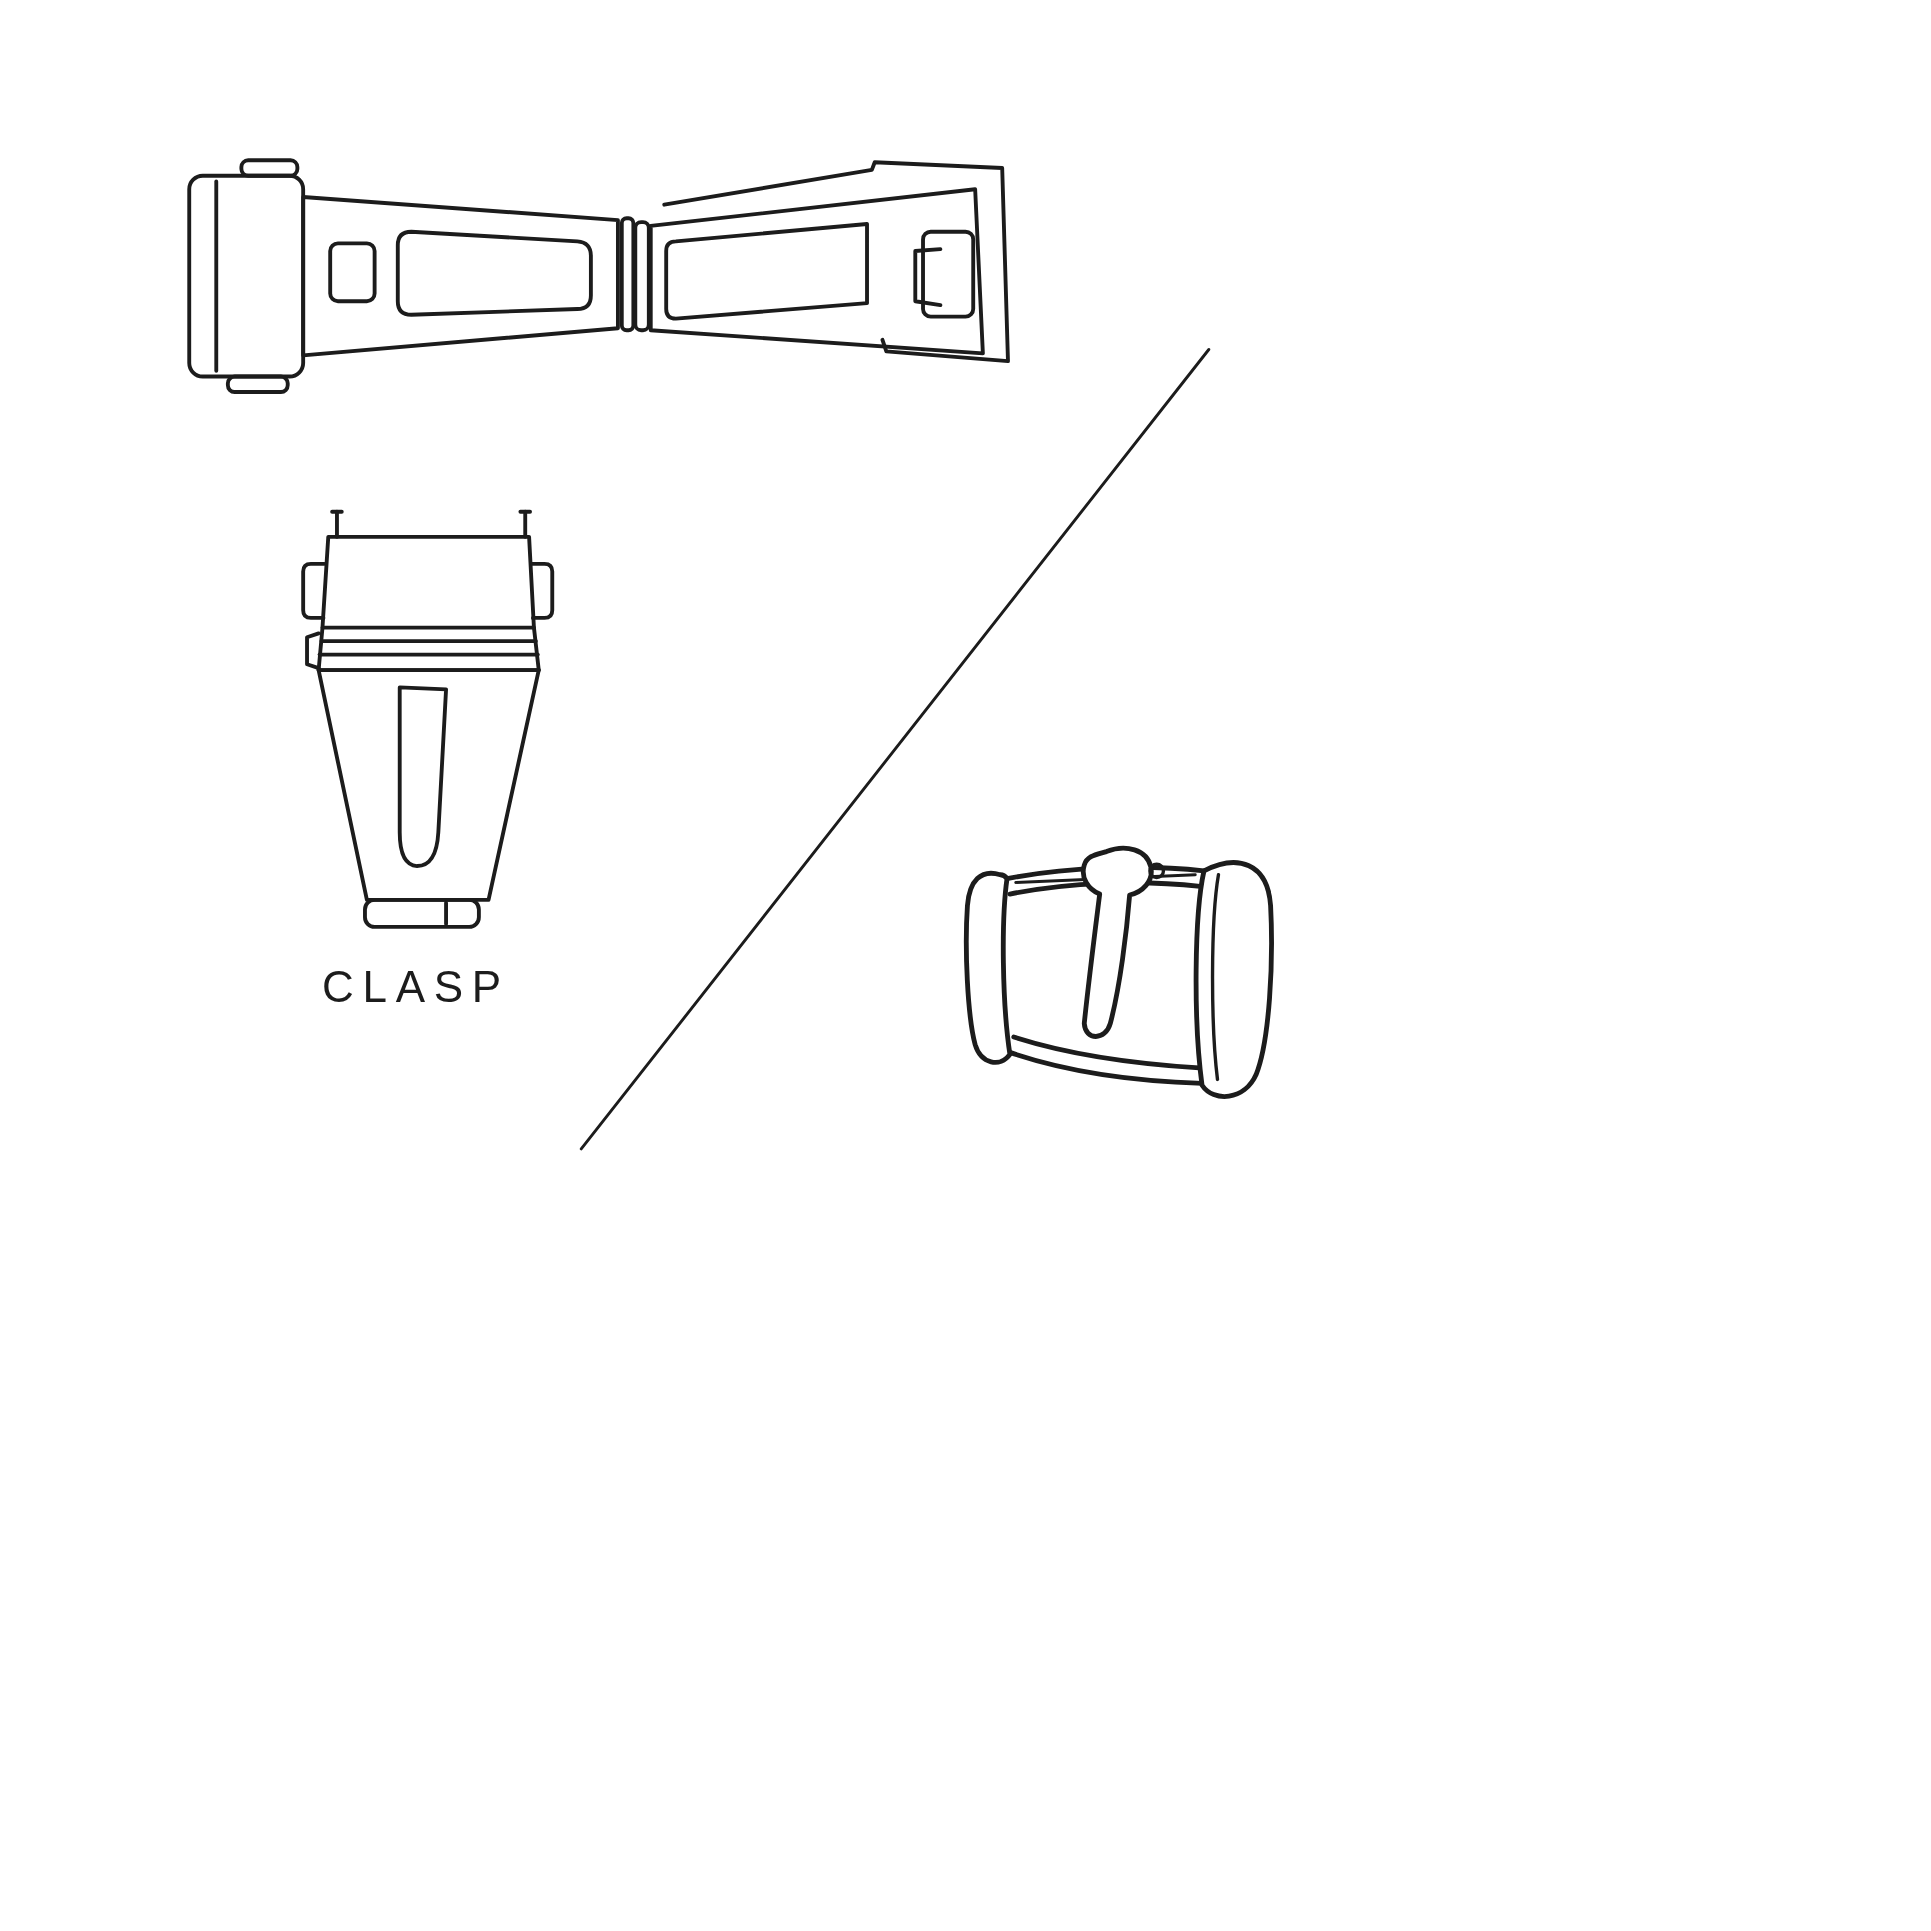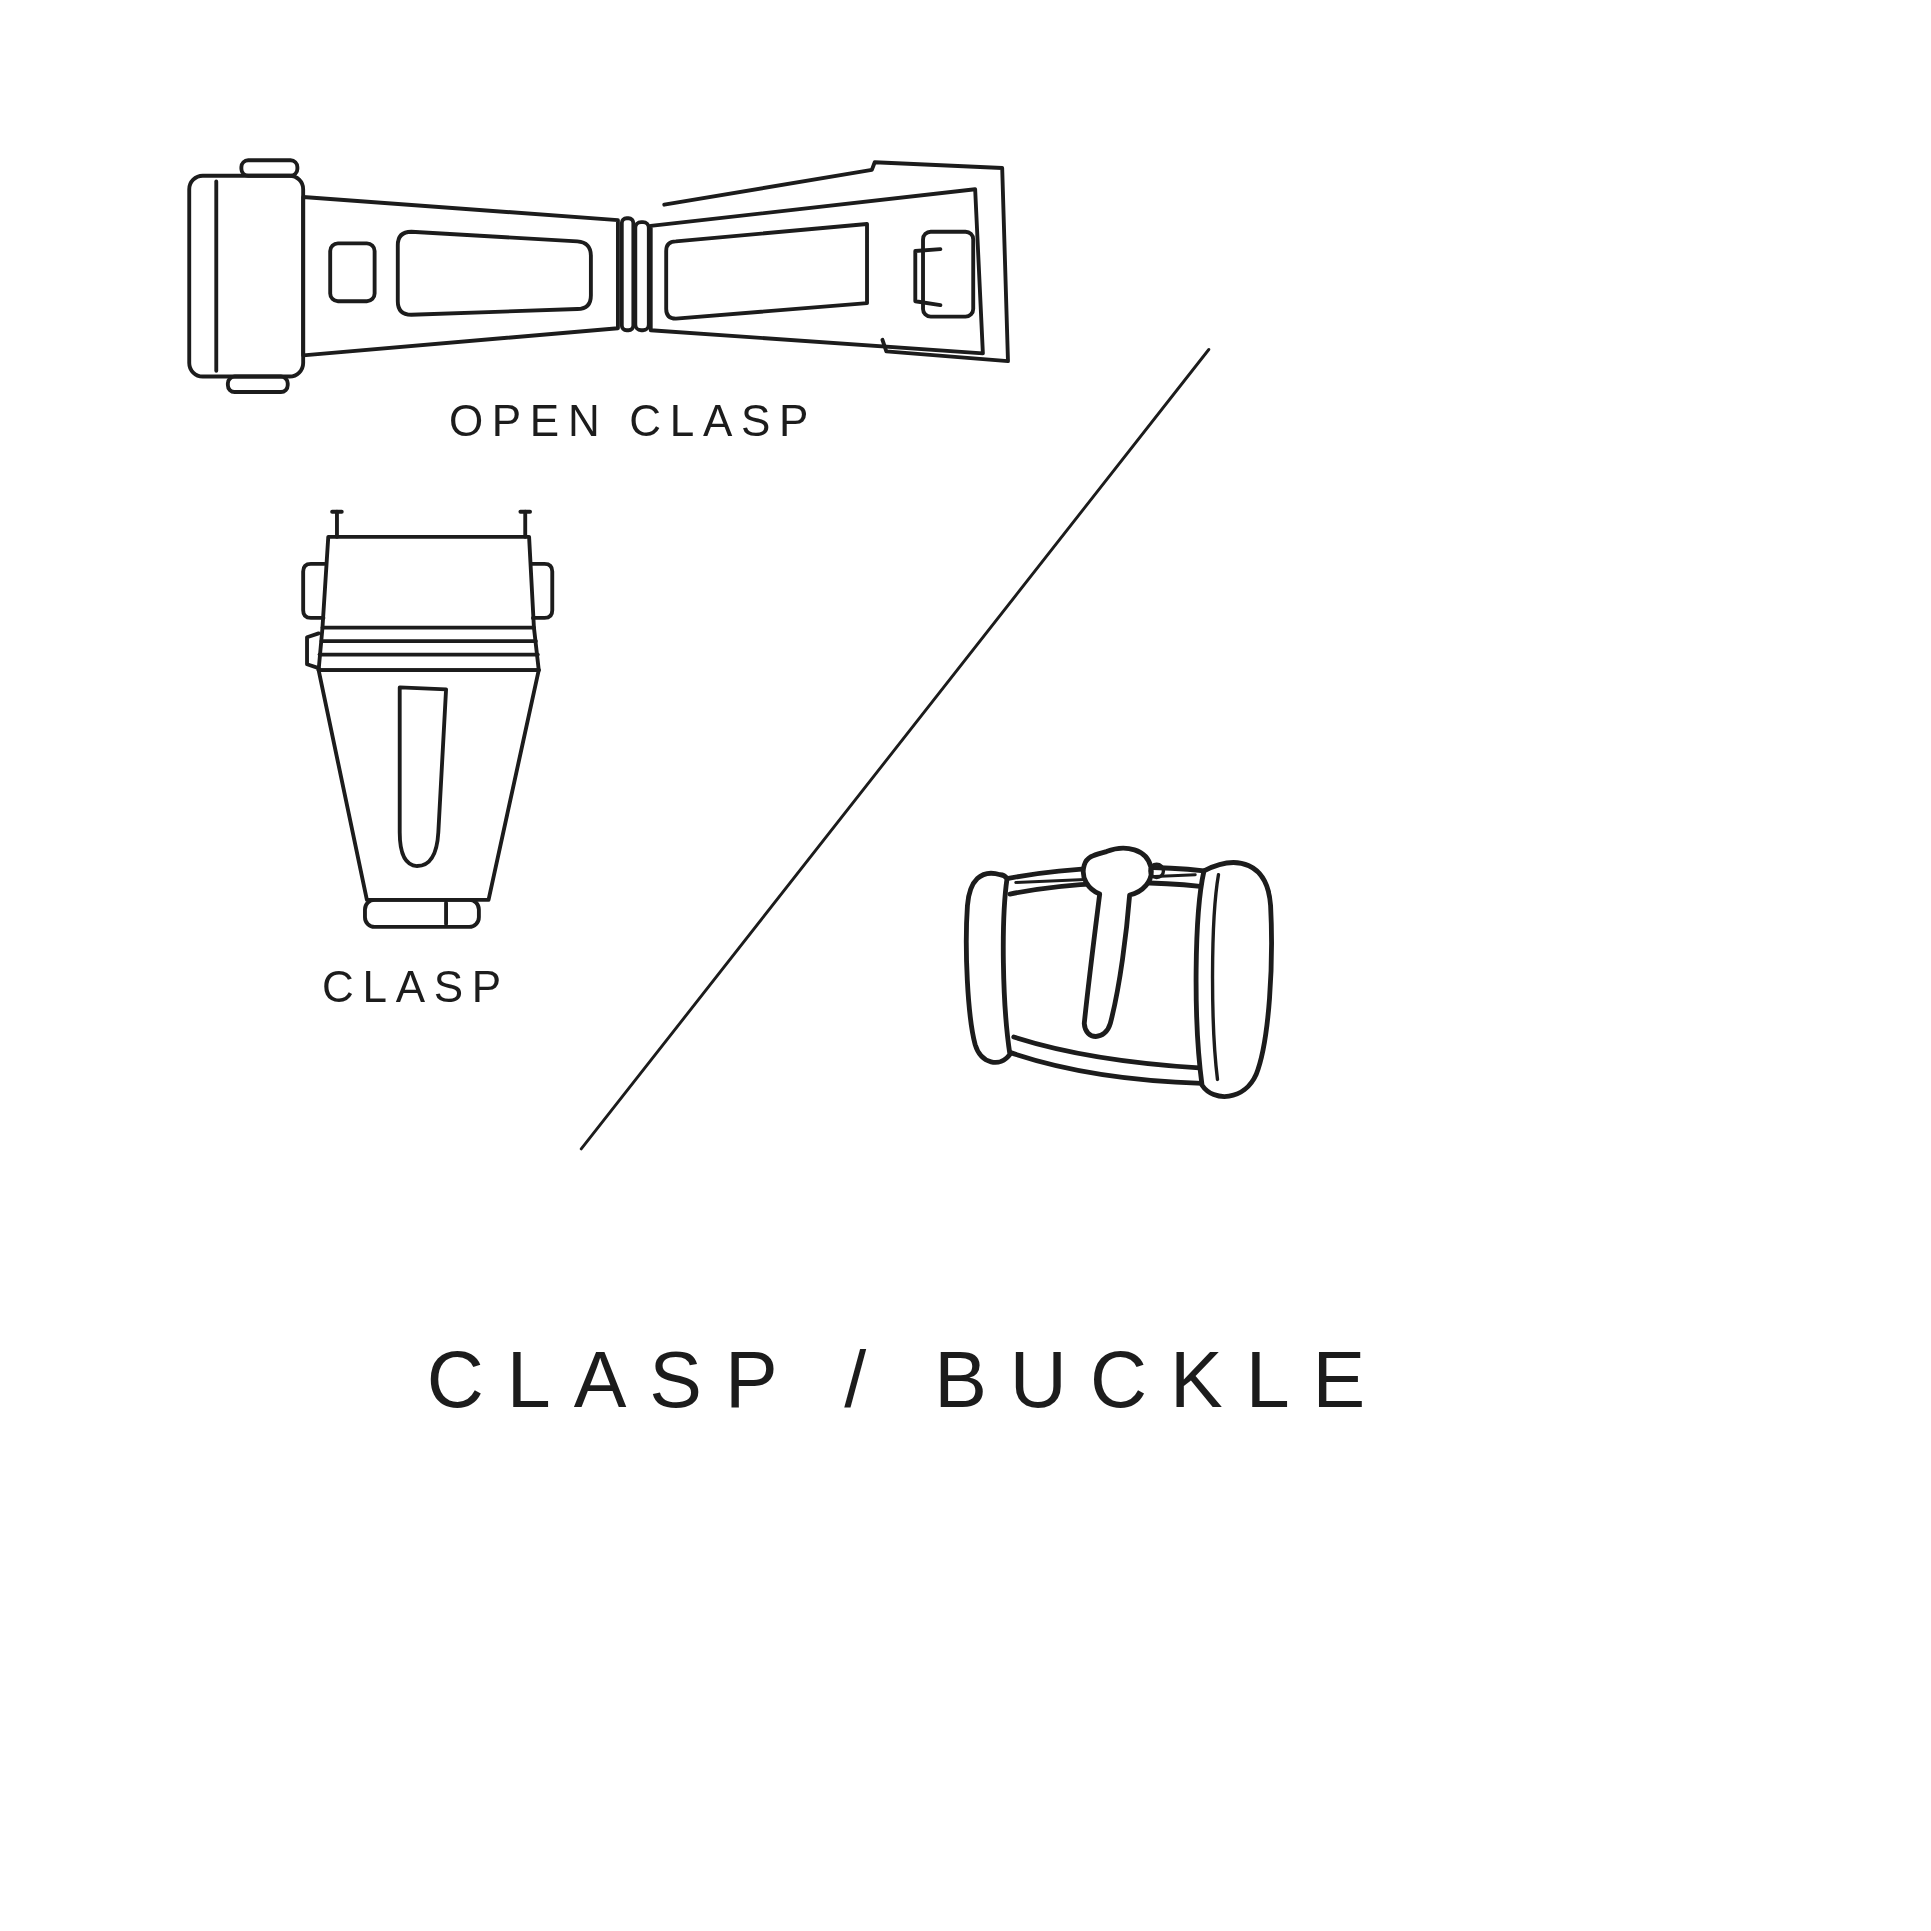--- a/index.html
+++ b/index.html
@@ -106,20 +106,18 @@
 
       <path d="M1043,910 C1105,898 1185,895 1247,902"></path>
       <path d="M1046,926 C1105,914 1180,911 1243,918"></path>
       <line x1="1052" y1="914" x2="1238" y2="906" stroke-width="3"></line>
 
       <path class="masked" d="M1146,882 C1166,874 1188,880 1192,898 C1195,913 1183,924 1170,927 C1167,965 1160,1022 1150,1060 C1145,1078 1124,1078 1123,1060 C1128,1012 1135,958 1139,926 C1127,921 1119,909 1123,896 C1126,886 1136,885 1146,882 Z"></path>
       <circle cx="1198" cy="902" r="7" stroke-width="3.5"></circle>
     </g>
   </svg>
 
-  <div class="caption caption-open">OPEN CLASP</div>
 
   <div class="caption caption-closed">CLASP</div>
 
-  <div class="page-title">CLASP / BUCKLE</div>
 
 </div>
 
 
 </body></html>

